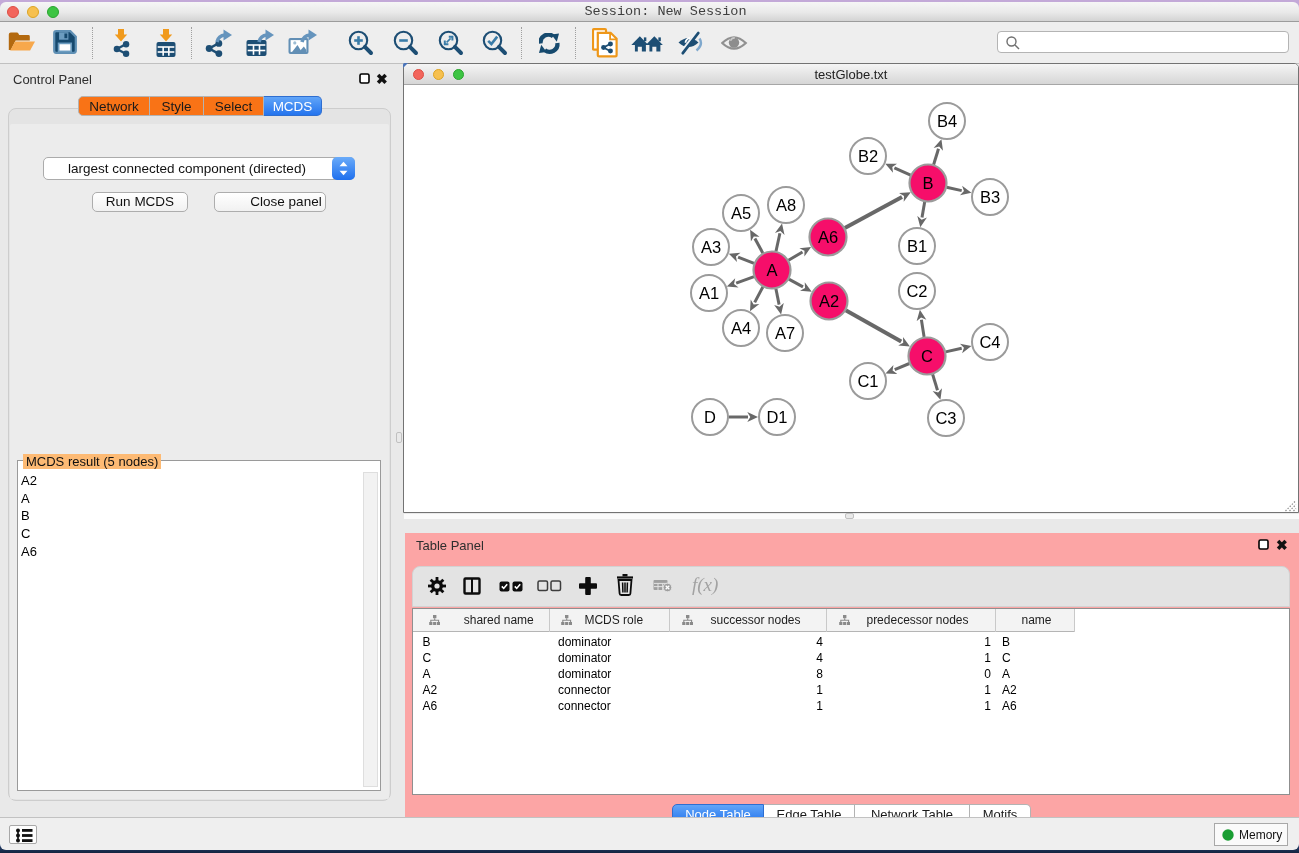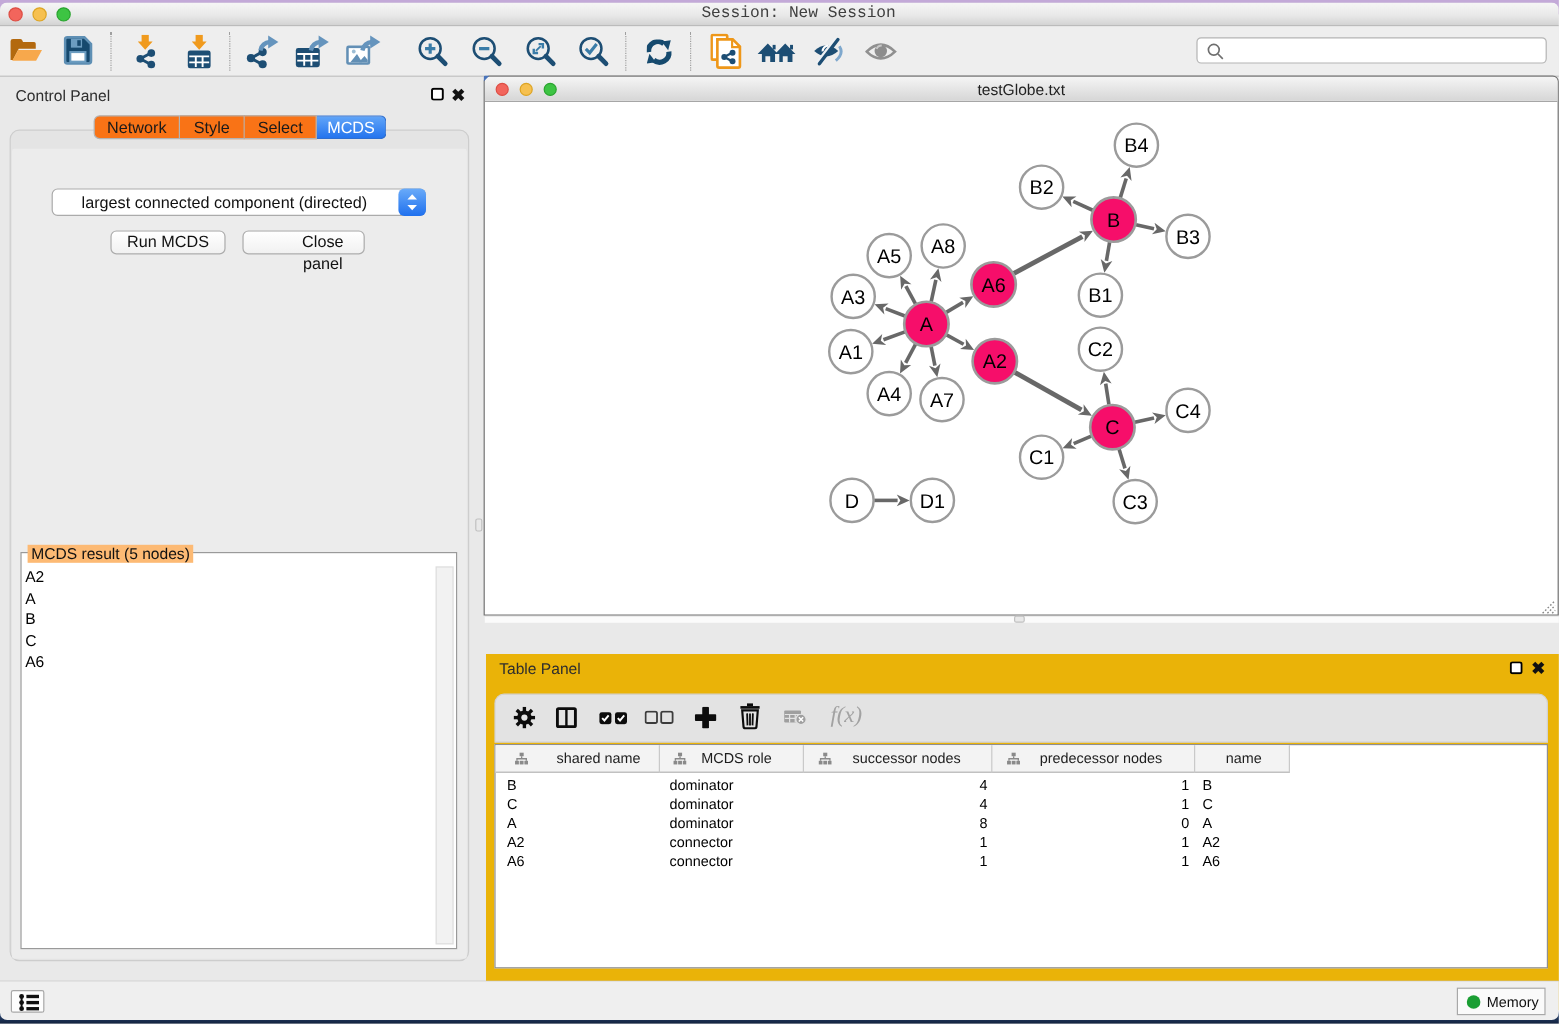--- a/index.html
+++ b/index.html
@@ -34,21 +34,21 @@
 #fieldset { position:absolute; left:17px; top:395px; width:364px; height:331px; border:1px solid #9a9a9a; background:#fff; }
 #fs-legend { position:absolute; left:23px; top:389px; background:#fdba74; padding:0 3px; font-size:13px; color:#111; }
 #fs-list { position:absolute; left:21px; top:407px; font-size:13px; color:#000; line-height:17.7px; }
 #fs-scroll { position:absolute; right:2px; top:11px; width:15px; height:315px; background:#f2f2f2; border:1px solid #dedede; }
 
 #netwin { position:absolute; left:403px; top:63px; width:896px; height:450px; border:1px solid #737373; border-radius:5px 5px 0 0; background:#fff; }
 #net-titlebar { position:absolute; left:0; top:0; width:100%; height:21px; background:linear-gradient(#f5f5f5,#d6d6d6); border-bottom:1px solid #a6a6a6; border-radius:4px 4px 0 0; }
 #net-titlebar .tl { position:absolute; top:5px; width:11px; height:11px; border-radius:50%; }
 #net-title-text { position:absolute; left:0; top:3px; width:100%; text-align:center; font-size:13px; color:#222; }
 
-#tpanel { position:absolute; left:405px; top:545px; width:894px; height:297px; background:#eab308; }
+#tpanel { position:absolute; left:405px; top:533px; width:894px; height:297px; background:#fca5a5; }
 #tp-title { position:absolute; left:11px; top:5px; font-size:13px; color:#2e2e2e; }
 #tp-toolbar { position:absolute; left:7px; top:33px; width:878px; height:41px; background:#e3e3e3; border:1px solid #d2d2d2; border-radius:8px 8px 0 0; }
 #tp-table { position:absolute; left:7px; top:75px; width:878px; height:187px; background:#fff; border:1px solid #8f8f8f; }
 #tp-tabs { position:absolute; left:267px; top:271px; height:20px; display:flex; font-size:13px; }
 .btab { background:#fff; border:1px solid #b3b3b3; border-left:none; color:#1a1a1a; display:flex; align-items:center; justify-content:center; }
 .btab.sel { background:linear-gradient(#61a5f8,#2474ee); color:#fff; border:1px solid #2e6ed0; border-radius:5px 0 0 5px; }
 .btab.last { border-radius:0 5px 5px 0; }
 .cell { position:absolute; font-size:12px; color:#000; height:16px; line-height:16px; }
 
 #statusbar { position:absolute; left:0; top:817px; width:1299px; height:33px; background:#efefef; border-top:1px solid #c2c2c2; border-radius:0 0 6px 6px; }
@@ -229,21 +229,21 @@
   <div id="opt-select">
     <div class="txt">largest connected component (directed)</div>
     <div class="cap">
       <svg width="23" height="23" viewBox="0 0 23 23">
         <path d="M7.5 9.2 L11.5 4.8 L15.5 9.2 Z" fill="#fff"></path>
         <path d="M7.5 13.8 L11.5 18.2 L15.5 13.8 Z" fill="#fff"></path>
       </svg>
     </div>
   </div>
   <div class="btn" style="left:92px;top:127px;width:96px;">Run MCDS</div>
-  <div class="btn" style="left:202px;top:127px;width:102px;padding-left:32px;">Close panel</div>
+  <div class="btn" style="left:214px;top:127px;width:112px;padding-left:32px;">Close panel</div>
   <div id="fieldset">
     <div id="fs-scroll"></div>
   </div>
   <div id="fs-legend">MCDS result (5 nodes)</div>
   <div id="fs-list">A2<br>A<br>B<br>C<br>A6</div>
 </div>
 
 <div id="netwin">
   <div id="net-titlebar">
     <svg width="5" height="5" viewBox="0 0 5 5" style="position:absolute;left:-1px;top:-1px">
@@ -453,20 +453,26 @@
     <div class="cell" style="left:145px;top:73px;">connector</div>
     <div class="cell" style="left:250px;top:73px;width:160px;text-align:right;">1</div>
     <div class="cell" style="left:420px;top:73px;width:158px;text-align:right;">1</div>
     <div class="cell" style="left:589px;top:73px;">A2</div>
     <div class="cell" style="left:9.5px;top:89px;">A6</div>
     <div class="cell" style="left:145px;top:89px;">connector</div>
     <div class="cell" style="left:250px;top:89px;width:160px;text-align:right;">1</div>
     <div class="cell" style="left:420px;top:89px;width:158px;text-align:right;">1</div>
     <div class="cell" style="left:589px;top:89px;">A6</div>
   </div>
+  <div id="tp-tabs">
+    <div class="btab sel" style="width:92px;">Node Table</div>
+    <div class="btab" style="width:91px;">Edge Table</div>
+    <div class="btab" style="width:115px;">Network Table</div>
+    <div class="btab last" style="width:61px;">Motifs</div>
+  </div>
 </div>
 
 <div id="wallpaper"></div>
 <div id="statusbar">
   <div id="sb-btn">
     <svg width="26" height="17" viewBox="0 0 26 17" style="position:absolute;left:1px;top:1px">
       <line x1="7" y1="3" x2="7" y2="14" stroke="#111" stroke-width="1.6"></line>
       <circle cx="7" cy="3.4" r="2" fill="#111"></circle>
         <rect x="11" y="2" width="10.5" height="2.8" fill="#111"></rect>
       <circle cx="7" cy="8.5" r="2" fill="#111"></circle>

